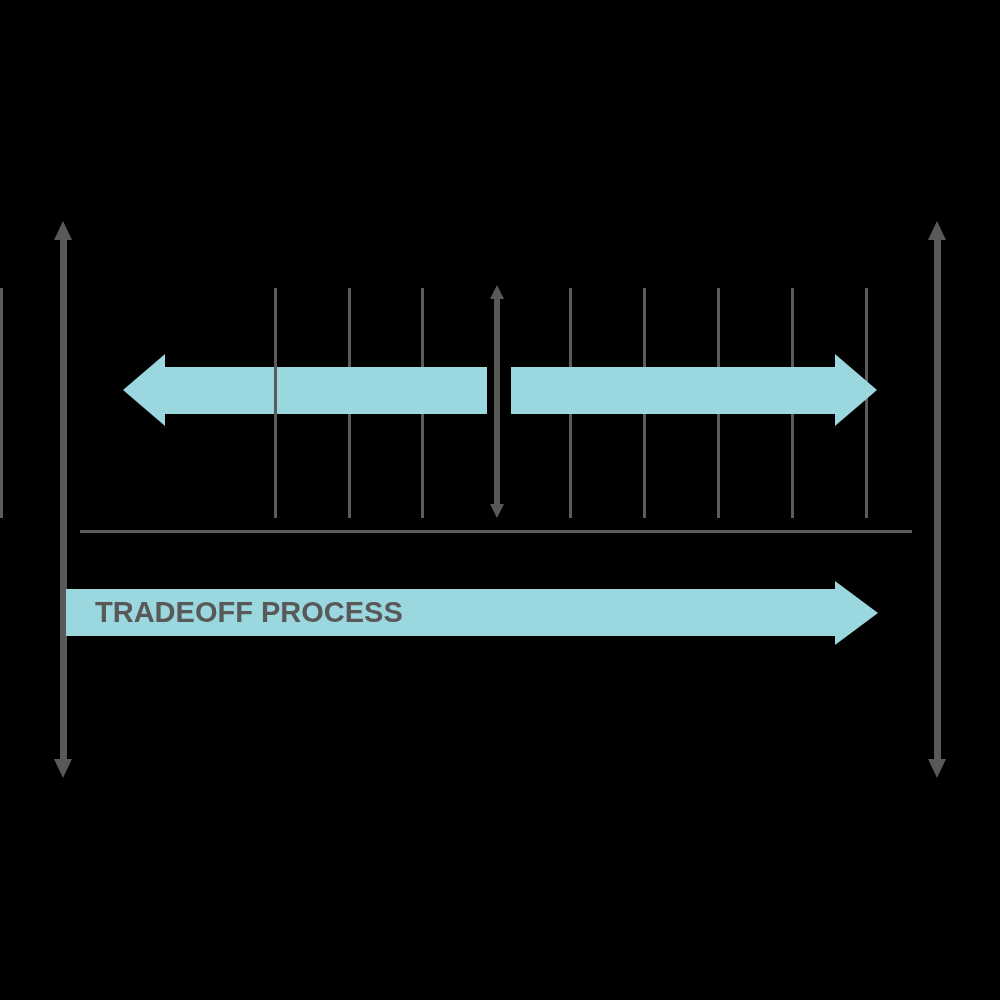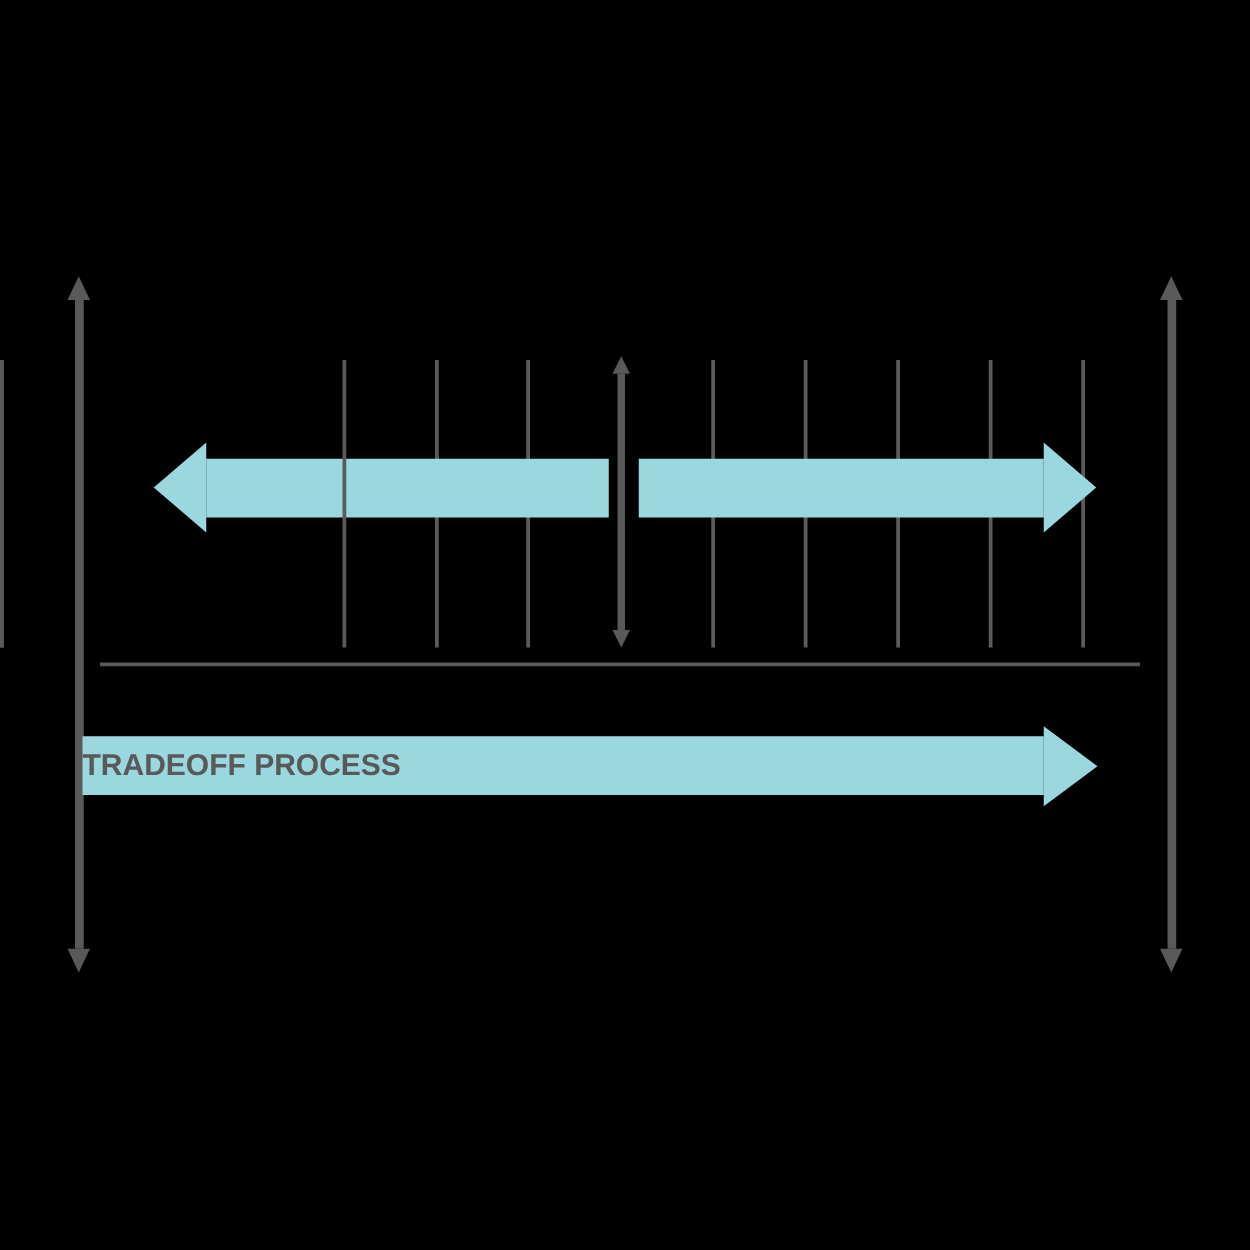--- a/index.html
+++ b/index.html
@@ -118,25 +118,27 @@
   }
 
   
   #tradeoff-arrow { left: 66px; top: 580px; width: 812px; height: 65px; }
   #tradeoff-arrow .head-right {
     border-top-width: 32.5px;
     border-bottom-width: 32.5px;
     border-left-width: 43px;
   }
   #tradeoff-arrow .label {
-    font-size: 24px;
+    padding-left: 13px;
+    font-size: 29px;
     font-weight: bold;
     letter-spacing: 0px;
     color: var(--label-color);
     white-space: nowrap;
+    margin-left: 16px;
   }
 </style>
 </head>
 <body>
 
 <div id="canvas">
 
   <div id="left-scale-arrow" class="v-arrow">
     <div class="head-up"></div>
     <div class="shaft"></div>

